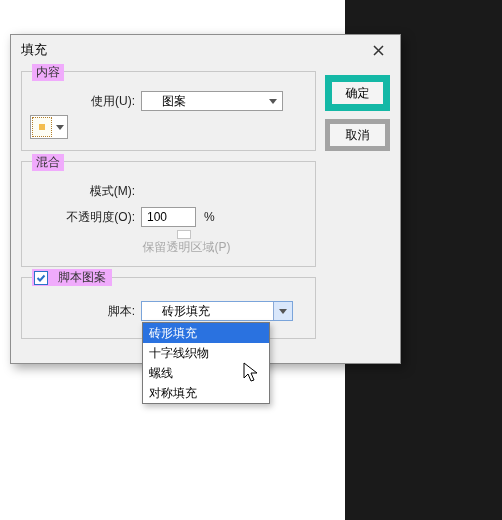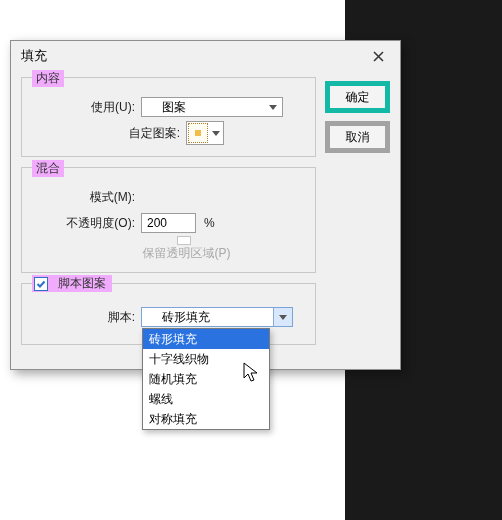--- a/index.html
+++ b/index.html
@@ -1,20 +1,20 @@
 <!DOCTYPE html>
 <html><head>
 <meta charset="utf-8">
 <style>
   html,body{margin:0;padding:0;font-family:"Microsoft YaHei","SimSun",sans-serif;font-size:12px;}
   #stage{position:relative;width:502px;height:520px;background:#fff;overflow:hidden;}
   #darkbar{position:absolute;right:0;top:0;width:157px;height:520px;background:#1a1a1a;}
 
   
-  #dlg{position:absolute;left:10px;top:40px;width:389px;background:#f0f0f0;border:1px solid #8e8e8e;box-shadow:4px 4px 10px rgba(0,0,0,.35);}
+  #dlg{position:absolute;left:10px;top:34px;width:389px;background:#f0f0f0;border:1px solid #8e8e8e;box-shadow:4px 4px 10px rgba(0,0,0,.35);}
   .titlebar{display:flex;align-items:center;height:30px;padding:0 6px 0 10px;}
   .title{font-size:13px;color:#000;}
   .spacer{flex:1;}
   .closebtn{width:32px;height:22px;display:flex;align-items:center;justify-content:center;}
   .closebtn svg{stroke:#333;stroke-width:1.5;}
 
   .body{position:relative;padding:6px 10px 14px 10px;}
 
   
   .gbox{position:relative;border:1px solid #c8c8c8;margin-bottom:10px;padding:16px 8px 10px 8px;}
@@ -43,21 +43,21 @@
   .swatch{width:18px;height:18px;margin:1px;background:#fdfdf4;border:1px dotted #b27e2c;display:flex;align-items:center;justify-content:center;}
   .swatch .dot{width:6px;height:6px;background:#f3bd4e;border-radius:0;}
   .patbtn .arrow{flex:1;display:flex;align-items:center;justify-content:center;}
 
   .chkbox.dim{border-color:#c5c5c5;}
   .chk-text.dim{color:#a8a8a8;}
 
   
   .btncol{position:absolute;right:10px;top:10px;width:65px;display:flex;flex-direction:column;gap:8px;}
   .btn{height:22px;background:#f4f4f4;border:5px solid #a3a3a3;display:flex;align-items:center;justify-content:center;}
-  .btn.primary{border:5px solid #14b8a6;}
+  .btn.primary{border:7px solid #14b8a6;}
   .leftcol{width:295px;}
 
   
   .droplist{position:absolute;left:0;top:20px;width:126px;background:#fff;border:1px solid #7a7a7a;box-shadow:2px 3px 6px rgba(0,0,0,.25);z-index:50;}
   .opt{height:20px;display:flex;align-items:center;padding:0 6px;}
   .opt.sel{background:#2a72e0;color:#fff;}
 
   .cursor{position:absolute;pointer-events:none;z-index:100;}
 </style>
 </head>
@@ -99,21 +99,20 @@
               <span class="val">图案</span>
               <span class="arrow">
                 <svg width="8" height="5" viewBox="0 0 8 5">
                     <path d="M0 0 L4 5 L8 0 Z"></path>
                   </svg>
               </span>
             </div>
           </div>
 
           <div class="row">
-            <span class="lbl" style="width:150px;">自定图案:</span>
             <div class="patbtn">
               <span class="swatch">
                   <span class="dot"></span>
                 </span>
               <span class="arrow">
                 <svg width="8" height="5" viewBox="0 0 8 5">
                     <path d="M0 0 L4 5 L8 0 Z" fill="#555"></path>
                   </svg>
               </span>
             </div>
@@ -123,21 +122,21 @@
         <div class="gbox">
           <span class="legend">混合</span>
 
           <div class="row">
             <span class="lbl">模式(M):</span>
           </div>
 
           <div class="row">
             <span class="lbl">不透明度(O):</span>
             <div class="num">
-              <span>200</span>
+              <span>100</span>
             </div>
             <span class="pct">%</span>
           </div>
 
           <div class="row" style="padding-left:30px;flex-direction:column;">
             <span class="chkbox dim"></span>
             <span class="chk-text dim" style="margin-left:6px;">保留透明区域(P)</span>
           </div>
         </div>
 
@@ -157,21 +156,20 @@
               <span class="val">砖形填充</span>
               <span class="arrow">
                 <svg width="8" height="5" viewBox="0 0 8 5">
                     <path d="M0 0 L4 5 L8 0 Z"></path>
                   </svg>
               </span>
 
               <div class="droplist" id="droplist">
                   <div class="opt sel">砖形填充</div>
                   <div class="opt">十字线织物</div>
-                  <div class="opt">随机填充</div>
                   <div class="opt">螺线</div>
                   <div class="opt">对称填充</div>
                 </div>
             </div>
           </div>
         </div>
 
       </div>
     </div>
   </div>

